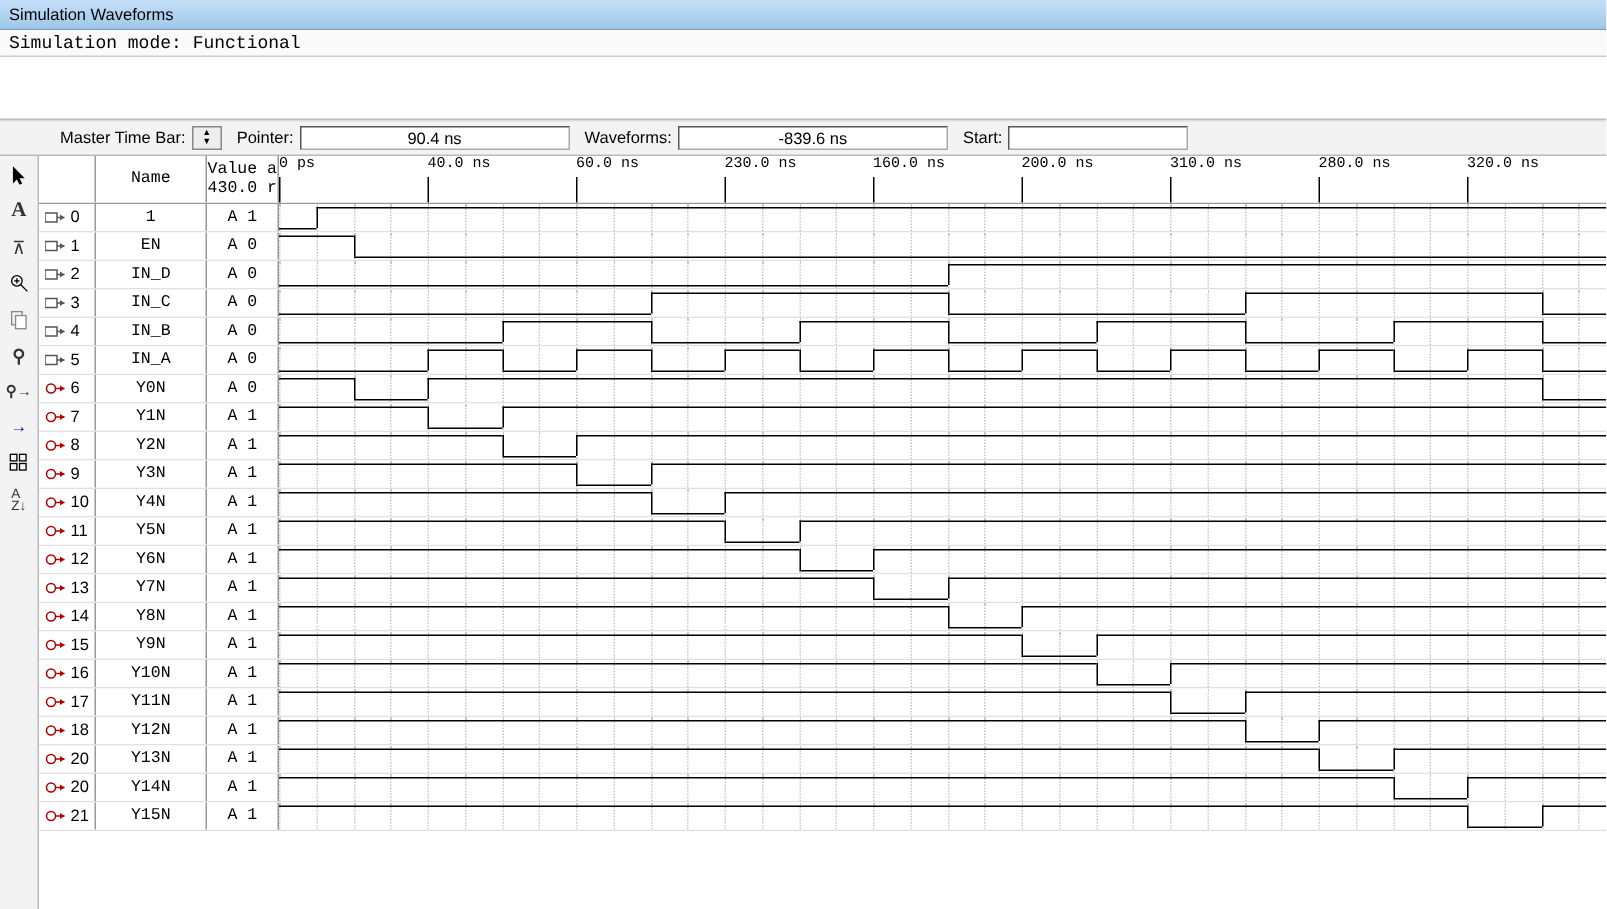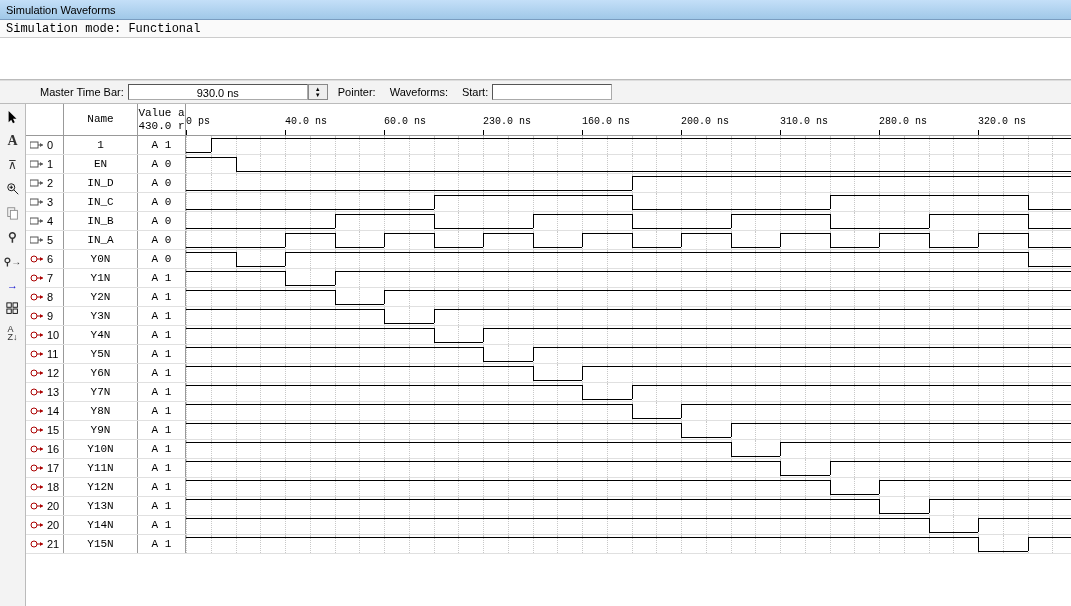--- a/index.html
+++ b/index.html
@@ -15,21 +15,21 @@
 .tool-col { width: 26px; background: #f3f3f3; border-right: 1px solid #bbb; display: flex; flex-direction: column; align-items: center; padding-top: 4px; gap: 6px; }
 .tool { width: 18px; height: 18px; display: flex; align-items: center; justify-content: center; color: #333; }
 .tool svg { width: 14px; height: 14px; }
 .grid-area { flex: 1; display: flex; flex-direction: column; overflow: hidden; }
 .time-header { display: flex; height: 32px; border-bottom: 1px solid #999; }
 .lh-cell { border-right: 1px solid #999; display: flex; align-items: center; justify-content: center; text-align: center; font-family: "Courier New", monospace; font-size: 11px; line-height: 13px; background: #fff; }
 .idx { width: 38px; }
 .nm { width: 74px; }
 .vl { width: 48px; }
 .time-scale { flex: 1; position: relative; background: #fff; overflow: hidden; }
-.tick { position: absolute; top: 12px; white-space: nowrap; font-family: "Courier New", monospace; font-size: 10px; }
+.tick { position: absolute; top: 0; white-space: nowrap; font-family: "Courier New", monospace; font-size: 10px; }
 .tick::after { content: ""; position: absolute; left: 0; top: 14px; width: 1px; height: 18px; background: #000; }
 .rows { display: flex; flex-direction: column; position: relative; }
 .row { display: flex; height: 19px; border-bottom: 1px solid #e0e0e0; }
 .row .idx, .row .nm, .row .vl { border-right: 1px solid #999; display: flex; align-items: center; justify-content: center; font-family: "Courier New", monospace; font-size: 11px; background: #fff; }
 .row .idx { justify-content: flex-start; padding-left: 4px; gap: 3px; }
 .pin { width: 14px; height: 10px; display: inline-flex; align-items: center; }
 .pin svg { width: 14px; height: 10px; }
 .wave-area { flex: 1; position: relative; background: #fff; overflow: hidden; }
 .grid-line { position: absolute; top: 0; bottom: 0; width: 0; border-left: 1px dotted #c8c8c8; }
 .segH { position: absolute; height: 0; border-top: 1px solid #000; }
@@ -37,24 +37,25 @@
 </style>
 </head>
 <body>
 
 <div class="title-bar">Simulation Waveforms</div>
 <div class="mode-bar">Simulation mode: Functional</div>
 <div class="spacer"></div>
 
 <div class="info-row">
   <span class="info-lab">Master Time Bar:</span>
-  <span class="info-val" style="width:180px">930.0 ns</span>
   <span class="spin">▲<br>▼</span>
   <span class="info-lab">Pointer:</span>
+  <span class="info-val" style="width:180px">90.4 ns</span>
   <span class="info-lab">Waveforms:</span>
+  <span class="info-val" style="width:180px">-839.6 ns</span>
   <span class="info-lab">Start:</span>
   <span class="info-val" style="width:120px"></span>
 </div>
 
 <div class="main">
   <div class="tool-col" id="tool-col">
       <div class="tool">
         <svg viewBox="0 0 16 16">
           <path d="M3 1l0 13 3-3 2 4 2-1-2-4 4 0z" fill="#000"></path>
         </svg>

